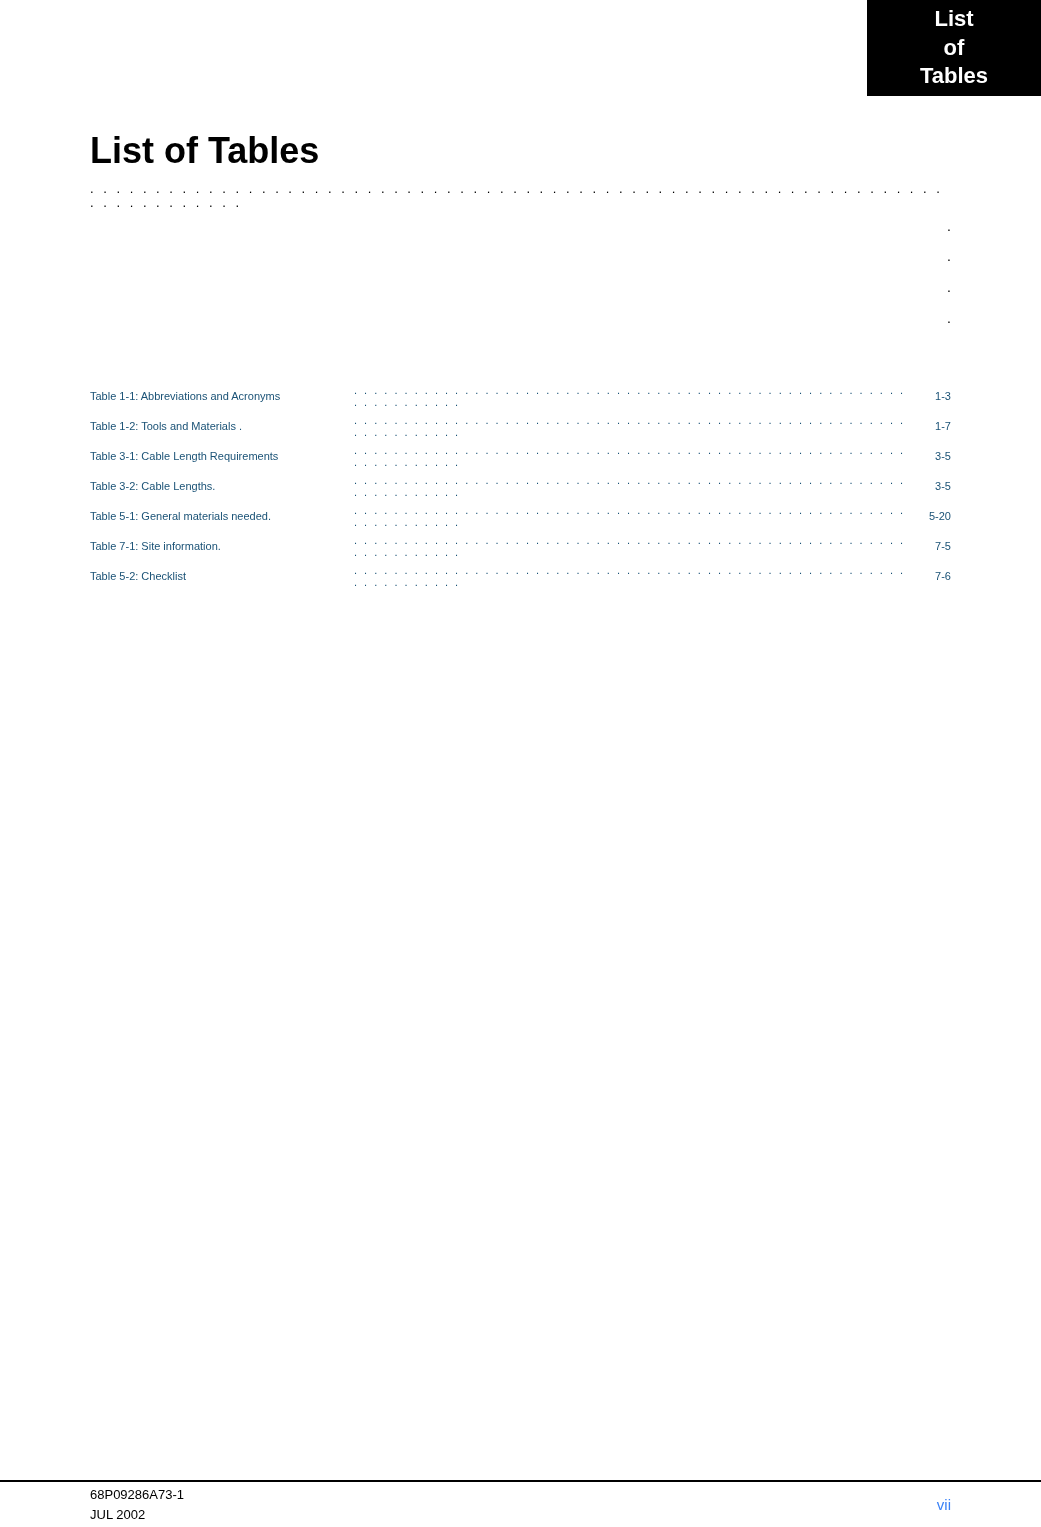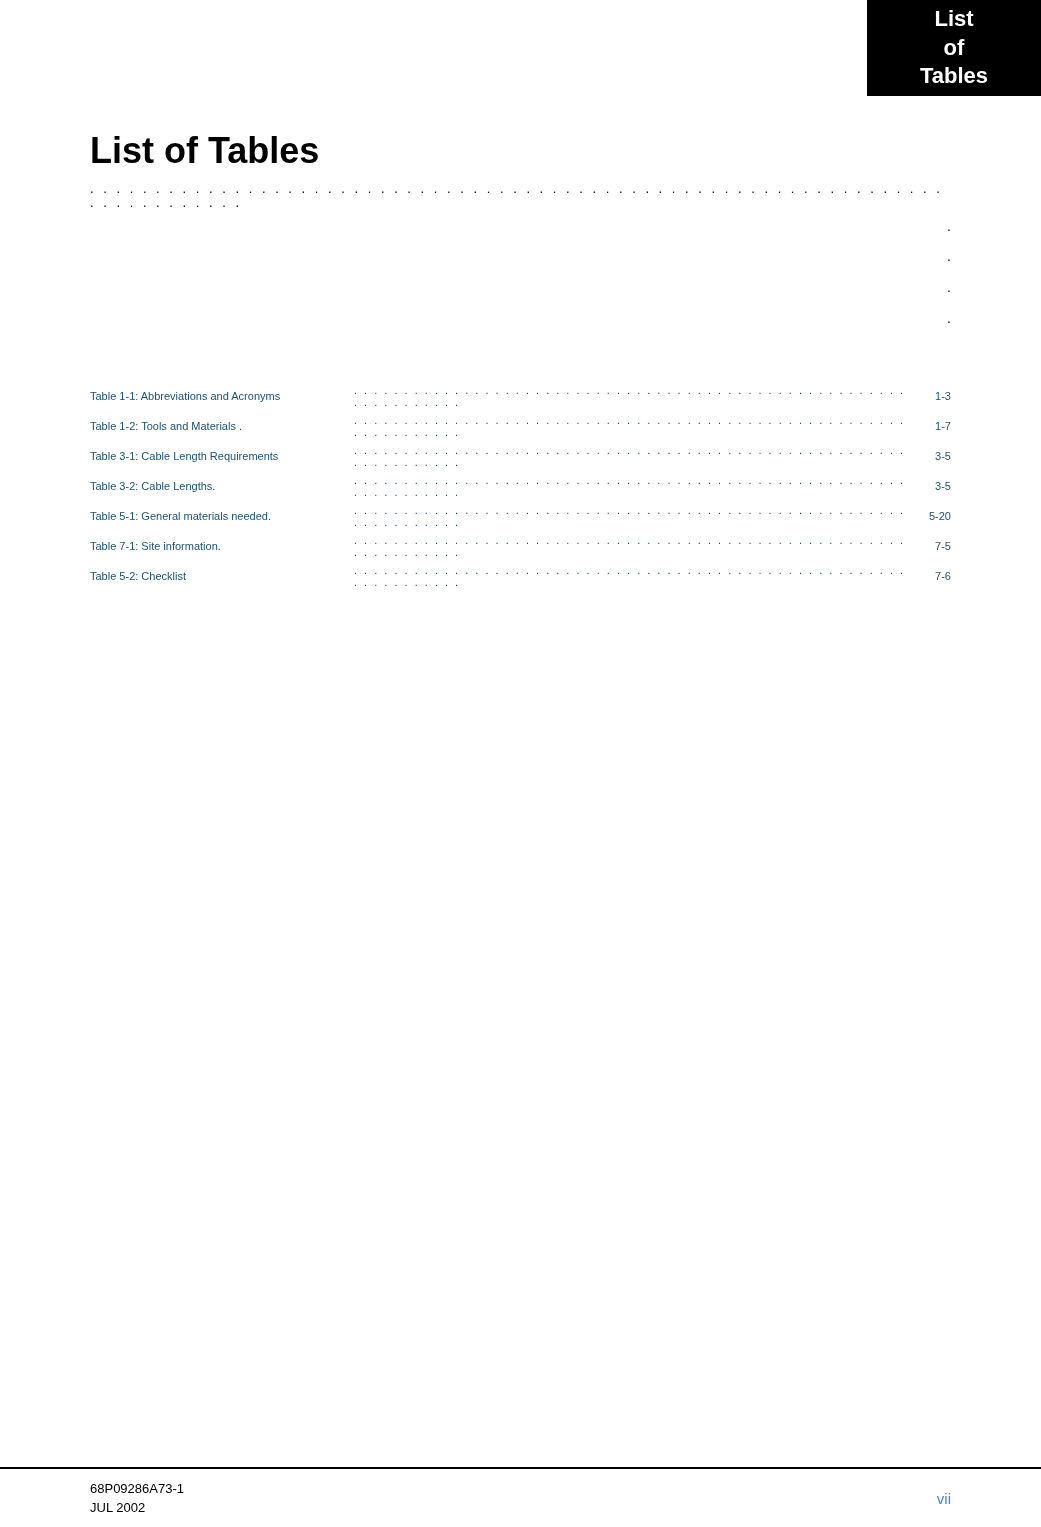--- a/index.html
+++ b/index.html
@@ -97,21 +97,21 @@
       text-align: right;
       font-weight: normal;
     }
 
     
     .footer {
       position: absolute;
       bottom: 0;
       left: 0;
       right: 0;
-      height: 60px;
+      height: 47px;
       display: flex;
       align-items: center;
       justify-content: space-between;
       padding: 0 90px;
       border-top: 2px solid #000000;
     }
 
     .footer-left {
       display: flex;
       flex-direction: column;

